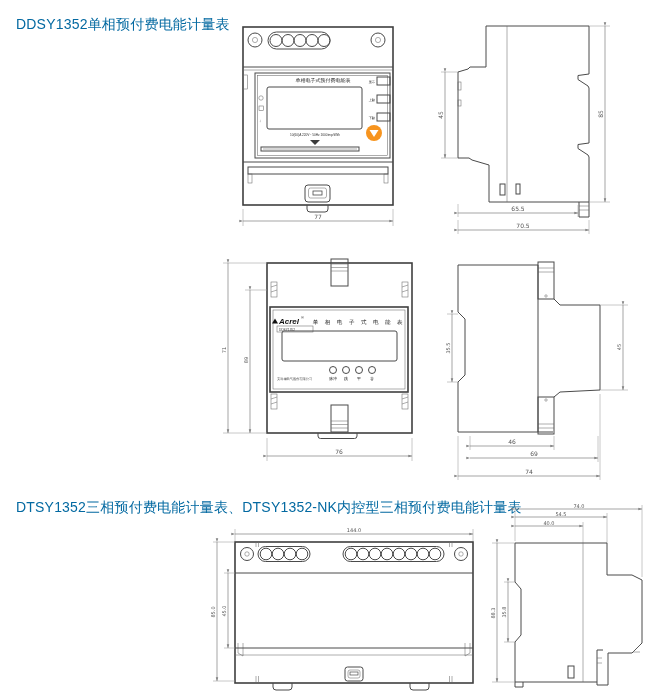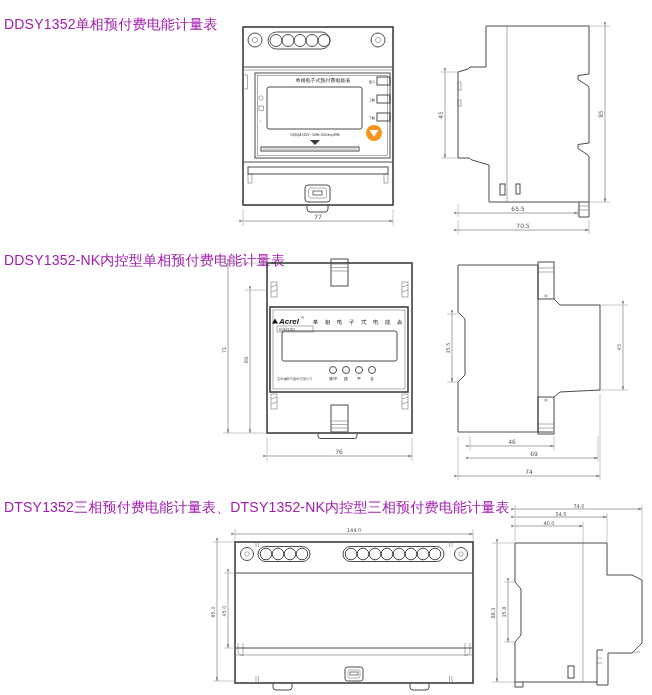--- a/index.html
+++ b/index.html
@@ -1,18 +1,18 @@
 <!DOCTYPE html>
 <html><head>
 <meta charset="utf-8">
 <style>
   html,body{margin:0;padding:0;}
   body{background:#ffffff;font-family:"Liberation Sans",sans-serif;}
   .page{position:relative;width:652px;height:695px;background:#fff;overflow:hidden;}
-  .sec-heading{position:absolute;left:4px;font-size:14px;color:#a21caf;font-weight:400;white-space:nowrap;letter-spacing:0.2px;}
+  .sec-heading{position:absolute;left:16px;font-size:14px;color:#0369a1;font-weight:400;white-space:nowrap;letter-spacing:0.2px;}
   .drawing{position:absolute;}
   
   .ln{fill:none;stroke:#4a4a4a;stroke-width:1;}
   .ln2{fill:none;stroke:#3f3f3f;stroke-width:1.6;}
   .thin{fill:none;stroke:#6a6a6a;stroke-width:0.55;}
   .dim{stroke:#808080;stroke-width:0.7;fill:none;}
   .ext{stroke:#9a9a9a;stroke-width:0.55;fill:none;}
   .dimt{font-family:"DejaVu Sans",sans-serif;font-size:6px;fill:#555;}
   .dimt45{font-family:"DejaVu Sans",sans-serif;font-size:5px;fill:#555;}
   .cjk5{font-size:5px;fill:#222;}
@@ -132,21 +132,20 @@
       <text class="dimt" x="80" y="198.5" text-anchor="middle">65.5</text>
     </g>
     <g>
       <line class="ext" x1="20" y1="208" x2="20" y2="222"></line>
       <line class="ext" x1="151" y1="208" x2="151" y2="222"></line>
       <line class="dim" x1="20" y1="218" x2="151" y2="218" marker-start="url(#aS)" marker-end="url(#aE)"></line>
       <text class="dimt" x="85" y="215.5" text-anchor="middle">70.5</text>
     </g>
   </svg>
 
-  <h2 class="sec-heading" style="top:240px;">DDSY1352-NK内控型单相预付费电能计量表</h2>
 
   <svg class="drawing" style="left:215px;top:258px;" width="232" height="212" viewBox="0 0 232 212">
     <g>
       <rect class="ln2" x="52" y="5" width="145" height="170"></rect>
       <rect class="ln" x="116" y="1" width="17" height="27"></rect>
       <line class="thin" x1="116" y1="6" x2="133" y2="6"></line>
       <line class="thin" x1="116" y1="9.5" x2="133" y2="9.5"></line>
       <line class="thin" x1="116" y1="13" x2="133" y2="13"></line>
       <rect class="ln" x="116" y="147" width="17" height="27"></rect>
       <line class="thin" x1="116" y1="163" x2="133" y2="163"></line>

